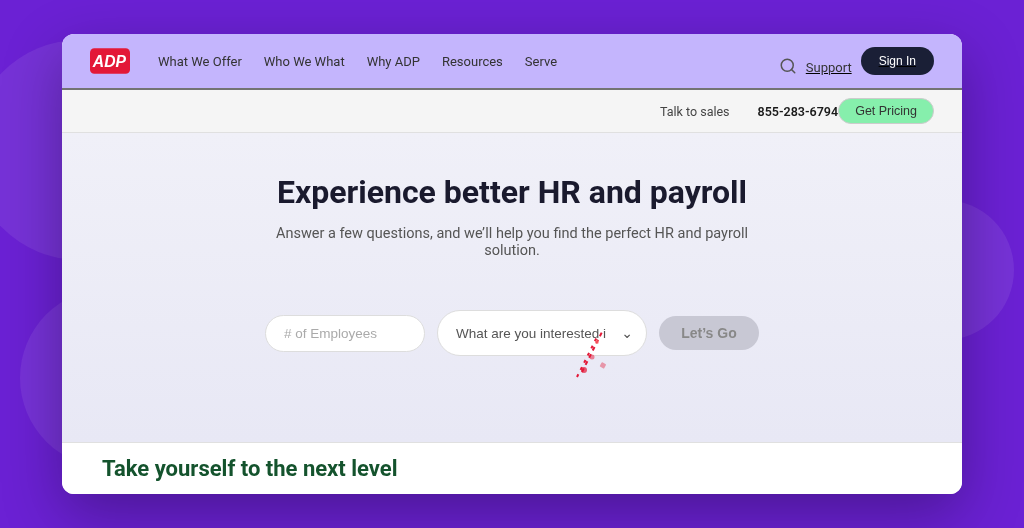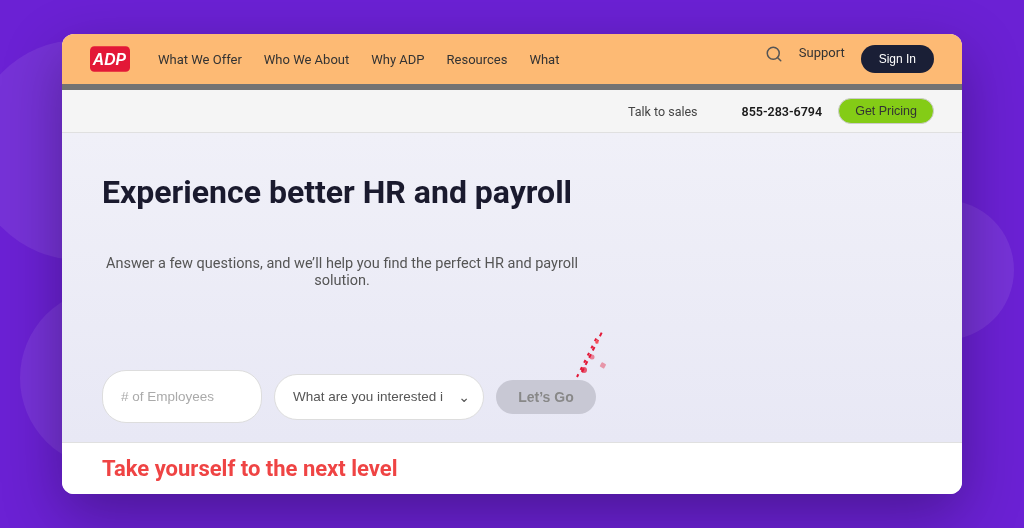--- a/index.html
+++ b/index.html
@@ -48,22 +48,22 @@
       position: relative;
       z-index: 1;
     }
 
     
     .navbar {
       display: flex;
       align-items: center;
       padding: 12px 28px;
       height: 56px;
-      background: #fdba74;
-      border-bottom: 6px solid #737373;
+      background: #c4b5fd;
+      border-bottom: 2px solid #737373;
       flex-shrink: 0;
     }
 
     .logo-wrapper {
       display: flex;
       align-items: center;
       margin-right: 28px;
     }
 
     
@@ -82,22 +82,23 @@
     .nav-link {
       font-size: 13px;
       color: #333;
       text-decoration: none;
       cursor: pointer;
       white-space: nowrap;
     }
 
     .nav-right {
       display: flex;
-      align-items: flex-start;
-      gap: 16px;
+      align-items: flex-end;
+      gap: 9px;
+      text-decoration: underline;
     }
 
     .search-icon-btn {
       background: none;
       border: none;
       cursor: pointer;
       color: #555;
       display: flex;
       align-items: center;
     }
@@ -122,58 +123,56 @@
 
     
     .top-bar {
       display: flex;
       align-items: center;
       justify-content: flex-end;
       padding: 8px 28px;
       background: #f5f5f5;
       border-bottom: 1px solid #e0e0e0;
       flex-shrink: 0;
-      gap: 16px;
     }
 
     .talk-to-sales {
       font-size: 12.5px;
       color: #444;
     }
 
     .phone-number {
       font-size: 12.5px;
       color: #1a1a1a;
       font-weight: 600;
       padding-left: 28px;
     }
 
     .get-pricing-btn {
-      background: #84cc16;
+      background: #86efac;
       border: 1.5px solid #ccc;
       border-radius: 20px;
       padding: 5px 16px;
       font-size: 12.5px;
       color: #333;
       cursor: pointer;
       font-weight: 500;
     }
 
     
     .hero {
       flex: 1;
       display: flex;
       flex-direction: column;
-      align-items: flex-start;
+      align-items: center;
       justify-content: flex-start;
       padding: 40px 40px 20px;
       background: linear-gradient(180deg, #f0f0f8 0%, #e8e8f5 100%);
       position: relative;
       overflow: hidden;
-      gap: 30px;
     }
 
     .hero-title {
       font-size: 32px;
       font-weight: 700;
       color: #1a1a2e;
       text-align: center;
       margin-bottom: 14px;
       line-height: 1.2;
     }
@@ -188,21 +187,21 @@
 
     
     .form-row {
       display: flex;
       align-items: center;
       gap: 12px;
     }
 
     .employees-input {
       width: 160px;
-      height: 53px;
+      height: 37px;
       border: 1.5px solid #ddd;
       border-radius: 24px;
       padding: 0 18px;
       font-size: 13.5px;
       color: #888;
       background: #fff;
       outline: none;
     }
 
     .employees-input::placeholder {
@@ -260,21 +259,21 @@
       display: flex;
       align-items: center;
       padding: 0 40px;
       overflow: hidden;
       position: relative;
     }
 
     .bottom-text-peek {
       font-size: 22px;
       font-weight: 700;
-      color: #ef4444;
+      color: #14532d;
       white-space: nowrap;
     }
 
     
     .decoration {
       position: absolute;
       right: 340px;
       bottom: 50px;
       width: 80px;
       height: 80px;
@@ -292,24 +291,24 @@
 
   <nav class="navbar">
     <div class="logo-wrapper">
       <svg class="adp-logo" viewBox="0 0 56 36" fill="none" xmlns="http://www.w3.org/2000/svg">
         <rect width="56" height="36" rx="6" fill="#e31837"></rect>
         <text x="4" y="27" font-size="22" font-weight="900" fill="white" font-style="italic" font-family="Arial,sans-serif">ADP</text>
       </svg>
     </div>
     <div class="nav-links">
       <a class="nav-link">What We Offer</a>
-      <a class="nav-link">Who We About</a>
+      <a class="nav-link">Who We What</a>
       <a class="nav-link">Why ADP</a>
       <a class="nav-link">Resources</a>
-      <a class="nav-link">What</a>
+      <a class="nav-link">Serve</a>
     </div>
     <div class="nav-right">
       <button class="search-icon-btn">
         <svg width="18" height="18" viewBox="0 0 24 24" fill="none" stroke="#555" stroke-width="2" stroke-linecap="round" stroke-linejoin="round">
           <circle cx="11" cy="11" r="8"></circle>
           <line x1="21" y1="21" x2="16.65" y2="16.65"></line>
         </svg>
       </button>
       <a class="support-link">Support</a>
       <button class="signin-btn">Sign In</button>

